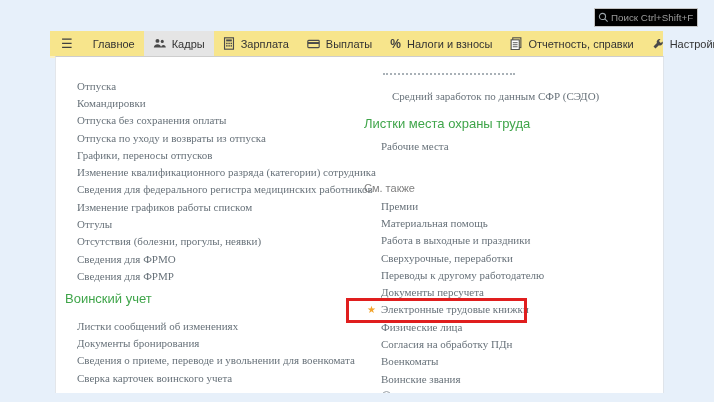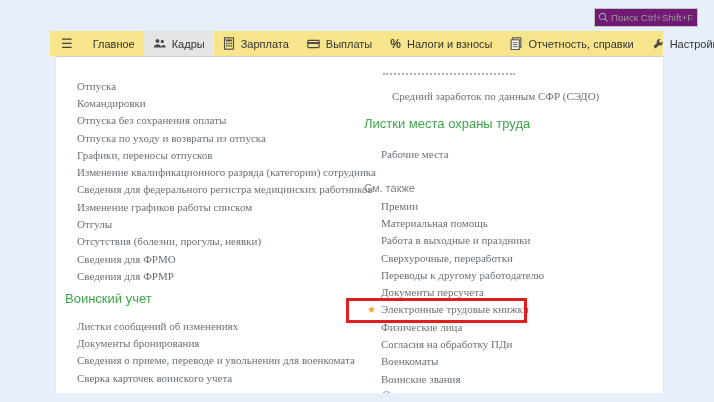--- a/index.html
+++ b/index.html
@@ -9,21 +9,21 @@
 
   
   .titlebar { position:absolute; left:50px; top:10px; width:613px; height:14px;
     background:#fbf1c4; display:flex; align-items:center; padding:0 6px;margin-top:34px; }
   .logo { color:#d6281e; font-weight:800; font-size:12px; letter-spacing:0.5px;
     border-bottom:2px double #d6281e; line-height:11px; margin:0 8px 0 2px; }
   .menu-btn { font-size:12px; color:#4a4a4a; padding:0 8px 0 4px; cursor:pointer; }
   .app-title { font-size:10.3px; color:#3b3b3b; white-space:nowrap; overflow:hidden; max-width:470px; }
 
   .searchbox { position:absolute; left:594px; top:8px; width:104px; height:19px;
-    background:#701a75; border:1px solid #c2c2c2; display:flex; align-items:center; padding:0 3px; z-index:5; }
+    background:#000000; border:1px solid #c2c2c2; display:flex; align-items:center; padding:0 3px; z-index:5; }
   .searchbox svg { flex:0 0 auto; margin-right:2px; }
   .searchbox input { border:none; outline:none; width:100%; font-family:"Liberation Sans",sans-serif;
     font-size:9.8px; color:#9a9a9a; background:transparent; }
   .searchbox input::placeholder { color:#9a9a9a; opacity:1; }
 
   
   .tabbar { position:absolute; left:50px; top:31px; width:613px; height:25px;
     background:#f7e58c; display:flex; align-items:stretch; }
   .tab-menu { display:flex; align-items:center; padding:0 11px; font-size:13px; color:#3f3f3f; cursor:pointer; }
   .tab { display:flex; align-items:center; gap:6px; padding:0 9px; font-size:11px; color:#333;
@@ -170,21 +170,21 @@
     </div>
 
     <div class="clip-dashes" style="left:327px; top:16px;"></div>
 
     <div class="list" style="left:336px; top:30px;">
       <div class="row">Средний заработок по данным СФР (СЭДО)</div>
     </div>
 
     <div class="sec-header" style="left:308px; top:59px;">Листки места охраны труда</div>
 
-    <div class="list" style="left:325px; top:88px;">
+    <div class="list" style="left:325px; top:80px;">
       <div class="row">Рабочие места</div>
     </div>
 
     <div class="see-also" style="left:308px; top:125px;">См. также</div>
 
     <div class="list" style="left:325px; top:140px;">
       <div class="row">Премии</div>
       <div class="row">Материальная помощь</div>
       <div class="row">Работа в выходные и праздники</div>
       <div class="row">Сверхурочные, переработки</div>

